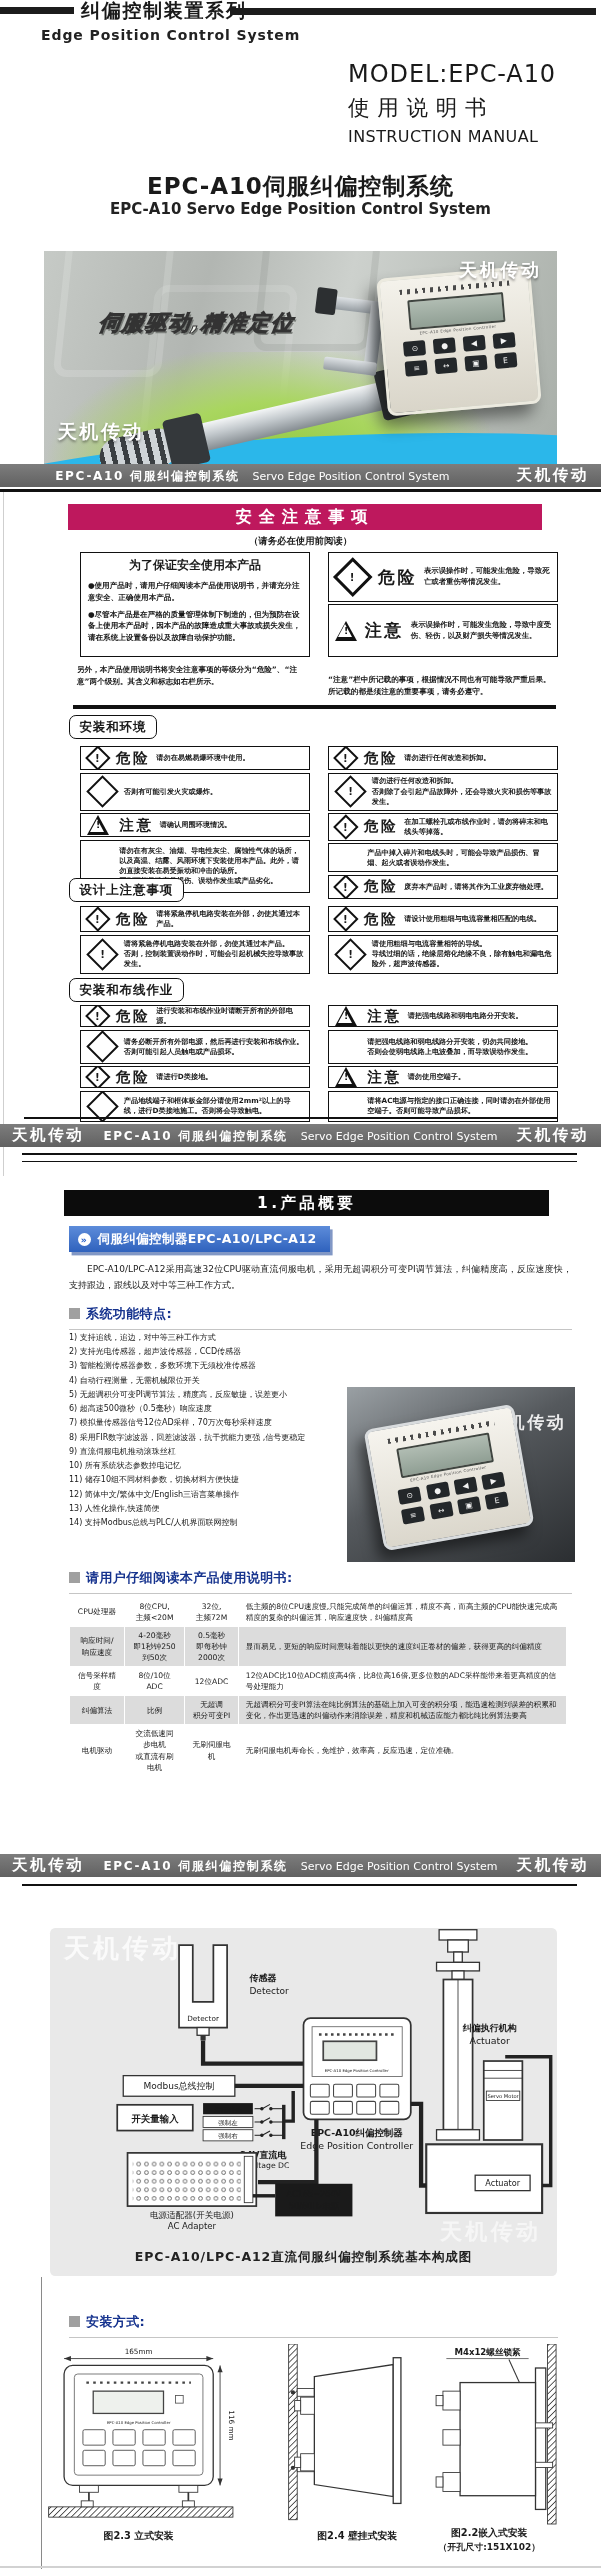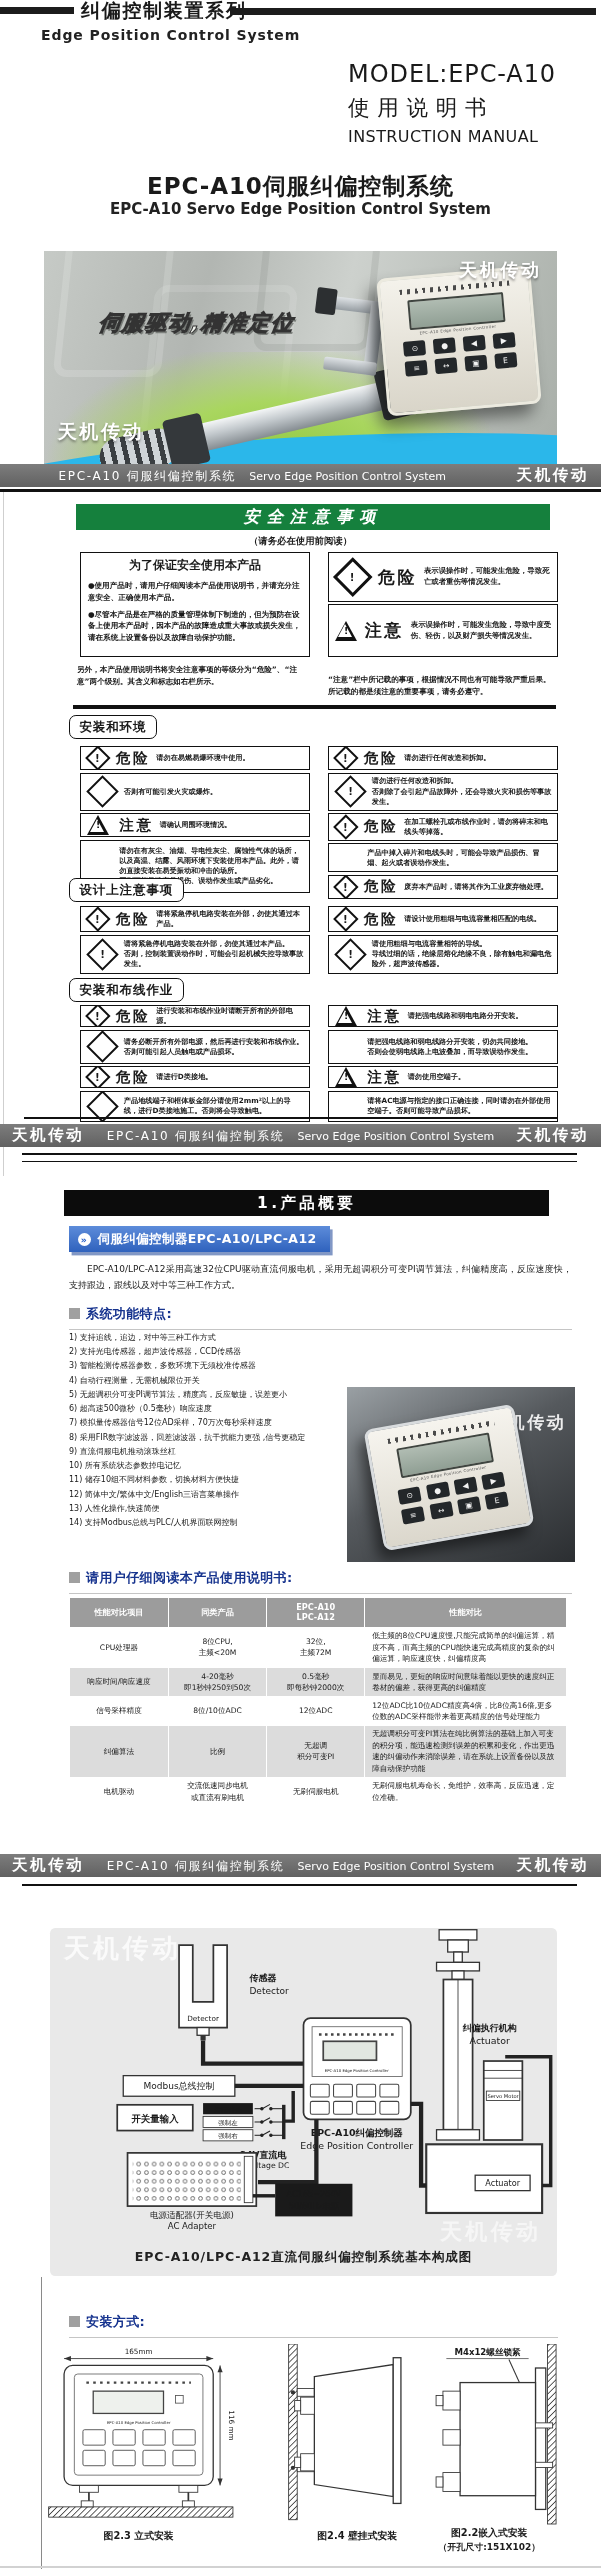--- a/index.html
+++ b/index.html
@@ -60,30 +60,30 @@
   .cp-label{margin-top:1.7px;text-align:center;font-size:3.9px;color:#555;letter-spacing:0.4px;}
   .cp-keys{display:grid;grid-template-columns:repeat(4,22px);gap:5.2px 7.7px;justify-content:center;margin-top:5.2px;}
   .cp-keys .k{width:22px;height:14.6px;background:#23272a;border-radius:2.6px;color:#f2f2f2;
     display:flex;align-items:center;justify-content:center;font-size:7.7px;line-height:1;}
 
   
   .graybar{position:absolute;left:0;width:601px;height:23px;display:flex;align-items:center;
     background:linear-gradient(#7d7d7d,#616161);color:#fff;}
   .gb-brand{font-size:15.5px;font-weight:800;letter-spacing:2.6px;padding:0 12px;white-space:nowrap;}
   .gb-center{flex:1;text-align:center;white-space:nowrap;}
-  .gb-center b{font-size:12px;font-weight:400;letter-spacing:1.7px;}
+  .gb-center b{font-size:12px;font-weight:700;letter-spacing:1.7px;}
   .gb-center span{font-size:11px;font-weight:400;margin-left:8.6px;}
   .blackrule{position:absolute;left:0;width:601px;height:2.6px;background:#111;}
   .dblrule{position:absolute;left:21.5px;right:24px;height:6px;border-top:2.6px solid #111;border-bottom:0.9px solid #111;}
 
   
   .p2{top:492px;height:684px;}
   .p2-vline{left:2.6px;top:0;width:0.9px;height:100%;background:#cfcfcf;}
-  .s-titlebar{left:76px;top:12px;width:474px;height:26px;background:#15803d;color:#fff;
-    font-size:16.3px;font-weight:800;letter-spacing:6.9px;line-height:26px;text-align:center;font-style:italic;}
+  .s-titlebar{left:68px;top:12px;width:474px;height:26px;background:#be185d;color:#fff;
+    font-size:16.3px;font-weight:800;letter-spacing:6.9px;line-height:26px;text-align:center;}
   .s-sub{left:0;top:43px;width:100%;text-align:center;font-size:9.4px;font-weight:700;}
   .s-leftbox{left:80px;top:60px;width:230px;height:105px;border:1.7px solid #111;padding:2.6px 6.9px;box-sizing:border-box;}
   .s-leftbox h4{margin:1.7px 0 6px;text-align:center;font-size:12px;font-weight:800;}
   .s-leftbox p{margin:0 0 6px;font-size:7.6px;line-height:1.5;font-weight:600;}
   .s-bigbox{width:230px;border:1.7px solid #111;display:flex;align-items:center;box-sizing:border-box;padding:1.7px 4.3px;background:#fff;}
   .s-bigbox .lbl{font-size:17px;font-weight:800;letter-spacing:2.6px;margin-right:6.9px;white-space:nowrap;}
   .s-bigbox .txt{font-size:7.4px;font-weight:700;line-height:1.45;flex:1;}
   .s-note{font-size:7.6px;line-height:1.55;font-weight:600;}
 
   .thickrule{left:73px;top:213px;width:483px;height:4.3px;background:#111;position:absolute;}
@@ -460,27 +460,20 @@
         </div>
       </div>
     </div>
 
     <div class="bhead" style="left:69px;top:393px;width:503px">
       <span class="hsq"></span><span>请用户仔细阅读本产品使用说明书:</span>
     </div>
 
     <table class="cmp-table">
       <tbody>
-          <tr>
-        <th class="cw1">性能对比项目</th>
-        <th class="cw2">同类产品</th>
-        <th class="cw3 pre">EPC-A10
-LPC-A12</th>
-        <th class="cw4">性能对比</th>
-      </tr>
       <tr class="odd">
         <td class="pre">CPU处理器</td>
         <td class="pre">8位CPU,
 主频&lt;20M</td>
         <td class="pre">32位,
 主频72M</td>
         <td class="pre">低主频的8位CPU速度慢,只能完成简单的纠偏运算，精度不高，而高主频的CPU能快速完成高精度的复杂的纠偏运算，响应速度快，纠偏精度高</td>
       </tr>
       <tr class="even">
         <td class="pre">响应时间/响应速度</td>
@@ -494,21 +487,21 @@
         <td class="pre">信号采样精度</td>
         <td class="pre">8位/10位ADC</td>
         <td class="pre">12位ADC</td>
         <td class="pre">12位ADC比10位ADC精度高4倍，比8位高16倍,更多位数的ADC采样能带来着更高精度的信号处理能力</td>
       </tr>
       <tr class="even">
         <td class="pre">纠偏算法</td>
         <td class="pre">比例</td>
         <td class="pre">无超调
 积分可变PI</td>
-        <td class="pre">无超调积分可变PI算法在纯比例算法的基础上加入可变的积分项，能迅速检测到误差的积累和变化，作出更迅速的纠偏动作来消除误差，请在系统上设置备份以及故障自动保护功能</td>
+        <td class="pre">无超调积分可变PI算法在纯比例算法的基础上加入可变的积分项，能迅速检测到误差的积累和变化，作出更迅速的纠偏动作来消除误差，精度和机械适应能力都比纯比例算法要高</td>
       </tr>
       <tr class="odd">
         <td class="pre">电机驱动</td>
         <td class="pre">交流低速同步电机
 或直流有刷电机</td>
         <td class="pre">无刷伺服电机</td>
         <td class="pre">无刷伺服电机寿命长，免维护，效率高，反应迅速，定位准确。</td>
       </tr>
     </tbody>
       </table>

